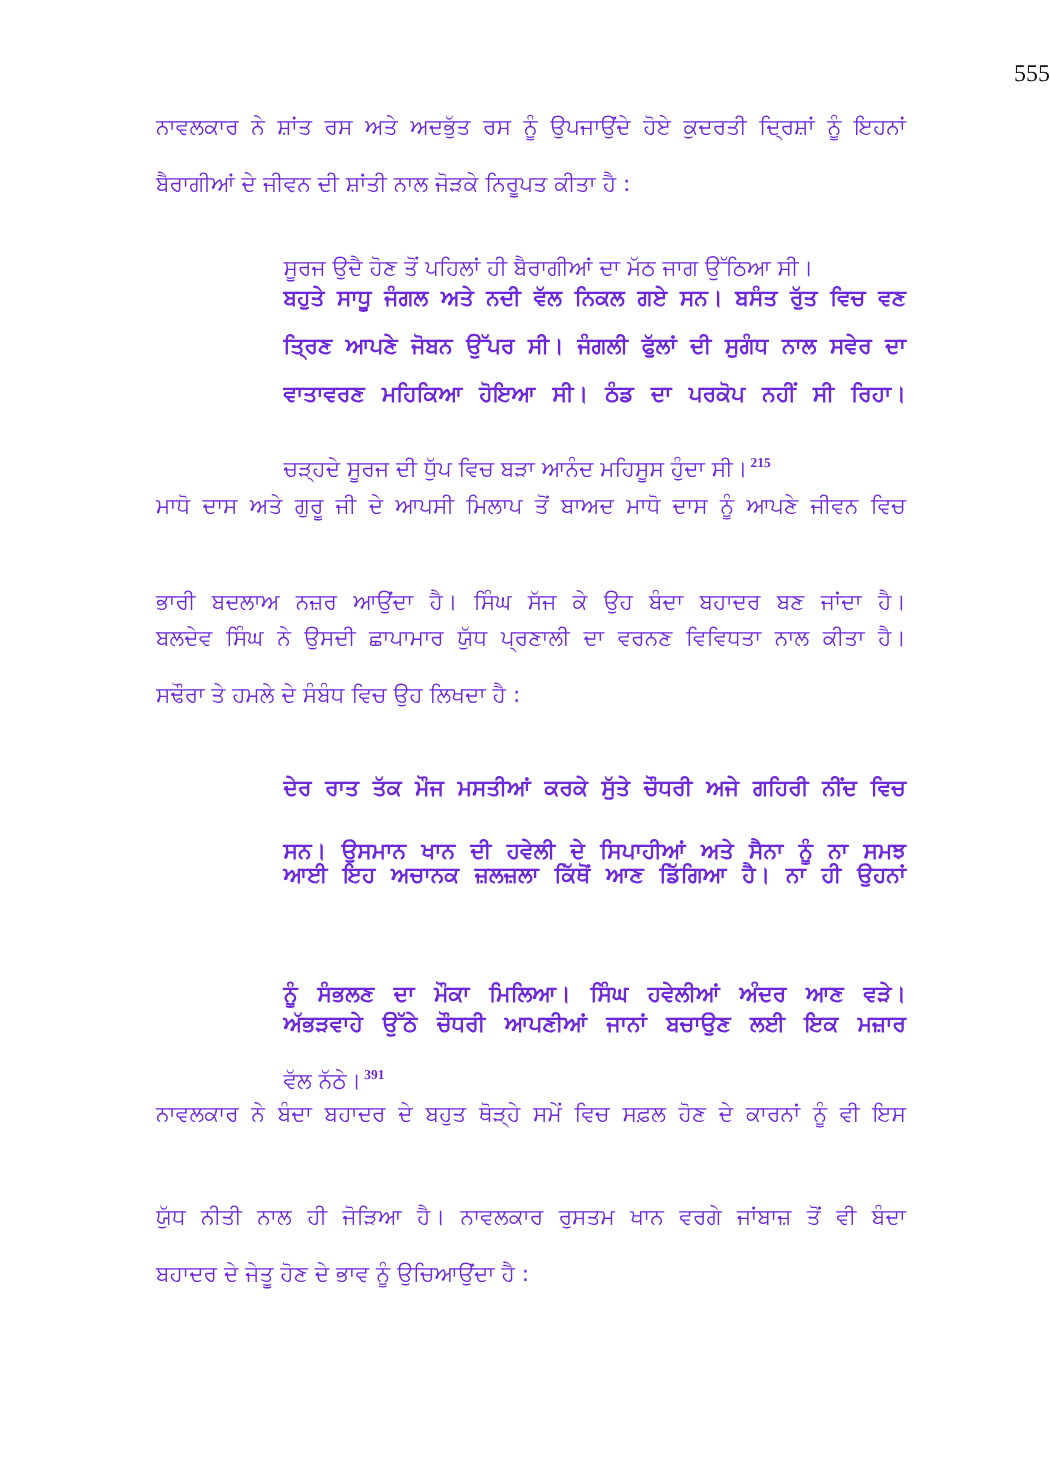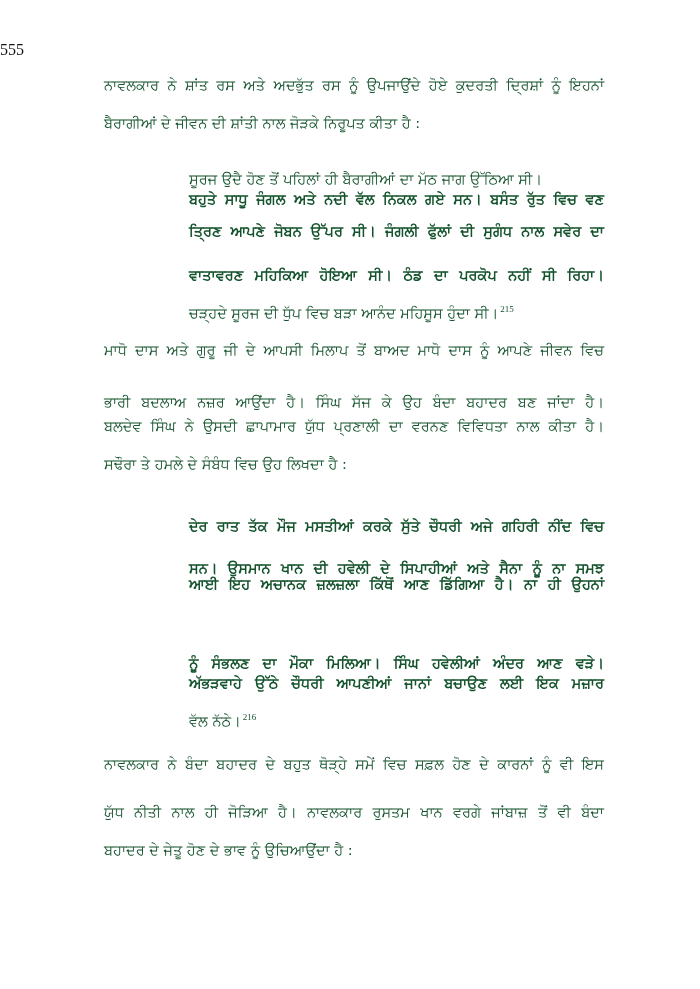--- a/index.html
+++ b/index.html
@@ -13,86 +13,87 @@
       position: relative;
       overflow: hidden;
       color: #1a1a1a;
       font-family: "DejaVu Sans", "Liberation Sans", sans-serif;
     }
     .page-number {
       position: absolute;
       top: 40px;
       left: 0;
       width: 700px;
-      text-align: left;
+      text-align: right;
       font-family: "Liberation Serif", "DejaVu Serif", serif;
       font-size: 16px;
       line-height: 20px;
       color: #111;
     }
     .line {
       position: absolute;
       white-space: nowrap;
       font-size: 14.5px;
       line-height: 22px;
       height: 22px;
       overflow: visible;
-      color: #14532d;
+      color: #6d28d9;
     }
     .para-line { left: 104px; width: 500px; }
     .para-line.justify { text-align: justify; text-align-last: justify; }
     .quote-line { left: 189px; width: 415px; }
     .quote-line.justify { text-align: justify; text-align-last: justify; font-weight: bold; }
     sup.fn {
       font-family: "Liberation Serif", "DejaVu Serif", serif;
       font-size: 9px;
       vertical-align: super;
       line-height: 0;
       margin-left: 2px;
+      font-weight: bold;
     }
   </style>
 </head>
 <body>
 
 <div>
 
   <div class="page-number">555</div>
 
   <div>
     <div class="line para-line justify" style="top:74px">ਨਾਵਲਕਾਰ ਨੇ ਸ਼ਾਂਤ ਰਸ ਅਤੇ ਅਦਭੁੱਤ ਰਸ ਨੂੰ ਉਪਜਾਉਂਦੇ ਹੋਏ ਕੁਦਰਤੀ ਦ੍ਰਿਸ਼ਾਂ ਨੂੰ ਇਹਨਾਂ</div>
     <div class="line para-line" style="top:112px">ਬੈਰਾਗੀਆਂ ਦੇ ਜੀਵਨ ਦੀ ਸ਼ਾਂਤੀ ਨਾਲ ਜੋੜਕੇ ਨਿਰੂਪਤ ਕੀਤਾ ਹੈ :</div>
   </div>
 
   <div>
     <div class="line quote-line" style="top:168px">ਸੂਰਜ ਉਦੈ ਹੋਣ ਤੋਂ ਪਹਿਲਾਂ ਹੀ ਬੈਰਾਗੀਆਂ ਦਾ ਮੱਠ ਜਾਗ ਉੱਠਿਆ ਸੀ।</div>
     <div class="line quote-line justify" style="top:188px">ਬਹੁਤੇ ਸਾਧੂ ਜੰਗਲ ਅਤੇ ਨਦੀ ਵੱਲ ਨਿਕਲ ਗਏ ਸਨ। ਬਸੰਤ ਰੁੱਤ ਵਿਚ ਵਣ</div>
     <div class="line quote-line justify" style="top:220px">ਤ੍ਰਿਣ ਆਪਣੇ ਜੋਬਨ ਉੱਪਰ ਸੀ। ਜੰਗਲੀ ਫੁੱਲਾਂ ਦੀ ਸੁਗੰਧ ਨਾਲ ਸਵੇਰ ਦਾ</div>
-    <div class="line quote-line justify" style="top:264px">ਵਾਤਾਵਰਣ ਮਹਿਕਿਆ ਹੋਇਆ ਸੀ। ਠੰਡ ਦਾ ਪਰਕੋਪ ਨਹੀਂ ਸੀ ਰਿਹਾ।</div>
+    <div class="line quote-line justify" style="top:252px">ਵਾਤਾਵਰਣ ਮਹਿਕਿਆ ਹੋਇਆ ਸੀ। ਠੰਡ ਦਾ ਪਰਕੋਪ ਨਹੀਂ ਸੀ ਰਿਹਾ।</div>
     <div class="line quote-line" style="top:302px">
       <span>ਚੜ੍ਹਦੇ ਸੂਰਜ ਦੀ ਧੁੱਪ ਵਿਚ ਬੜਾ ਆਨੰਦ ਮਹਿਸੂਸ ਹੁੰਦਾ ਸੀ।</span><sup class="fn">215</sup>
     </div>
   </div>
 
   <div>
-    <div class="line para-line justify" style="top:339px">ਮਾਧੋ ਦਾਸ ਅਤੇ ਗੁਰੂ ਜੀ ਦੇ ਆਪਸੀ ਮਿਲਾਪ ਤੋਂ ਬਾਅਦ ਮਾਧੋ ਦਾਸ ਨੂੰ ਆਪਣੇ ਜੀਵਨ ਵਿਚ</div>
+    <div class="line para-line justify" style="top:327px">ਮਾਧੋ ਦਾਸ ਅਤੇ ਗੁਰੂ ਜੀ ਦੇ ਆਪਸੀ ਮਿਲਾਪ ਤੋਂ ਬਾਅਦ ਮਾਧੋ ਦਾਸ ਨੂੰ ਆਪਣੇ ਜੀਵਨ ਵਿਚ</div>
     <div class="line para-line justify" style="top:391px">ਭਾਰੀ ਬਦਲਾਅ ਨਜ਼ਰ ਆਉਂਦਾ ਹੈ। ਸਿੰਘ ਸੱਜ ਕੇ ਉਹ ਬੰਦਾ ਬਹਾਦਰ ਬਣ ਜਾਂਦਾ ਹੈ।</div>
     <div class="line para-line justify" style="top:415px">ਬਲਦੇਵ ਸਿੰਘ ਨੇ ਉਸਦੀ ਛਾਪਾਮਾਰ ਯੁੱਧ ਪ੍ਰਣਾਲੀ ਦਾ ਵਰਨਣ ਵਿਵਿਧਤਾ ਨਾਲ ਕੀਤਾ ਹੈ।</div>
     <div class="line para-line" style="top:453px">ਸਢੌਰਾ ਤੇ ਹਮਲੇ ਦੇ ਸੰਬੰਧ ਵਿਚ ਉਹ ਲਿਖਦਾ ਹੈ :</div>
   </div>
 
   <div>
     <div class="line quote-line justify" style="top:515px">ਦੇਰ ਰਾਤ ਤੱਕ ਮੌਜ ਮਸਤੀਆਂ ਕਰਕੇ ਸੁੱਤੇ ਚੌਧਰੀ ਅਜੇ ਗਹਿਰੀ ਨੀਂਦ ਵਿਚ</div>
     <div class="line quote-line justify" style="top:557px">ਸਨ। ਉਸਮਾਨ ਖਾਨ ਦੀ ਹਵੇਲੀ ਦੇ ਸਿਪਾਹੀਆਂ ਅਤੇ ਸੈਨਾ ਨੂੰ ਨਾ ਸਮਝ</div>
     <div class="line quote-line justify" style="top:573px">ਆਈ ਇਹ ਅਚਾਨਕ ਜ਼ਲਜ਼ਲਾ ਕਿੱਥੋਂ ਆਣ ਡਿੱਗਿਆ ਹੈ। ਨਾ ਹੀ ਉਹਨਾਂ</div>
     <div class="line quote-line justify" style="top:652px">ਨੂੰ ਸੰਭਲਣ ਦਾ ਮੌਕਾ ਮਿਲਿਆ। ਸਿੰਘ ਹਵੇਲੀਆਂ ਅੰਦਰ ਆਣ ਵੜੇ।</div>
     <div class="line quote-line justify" style="top:672px">ਅੱਭੜਵਾਹੇ ਉੱਠੇ ਚੌਧਰੀ ਆਪਣੀਆਂ ਜਾਨਾਂ ਬਚਾਉਣ ਲਈ ਇਕ ਮਜ਼ਾਰ</div>
     <div class="line quote-line" style="top:710px">
-      <span>ਵੱਲ ਨੱਠੇ।</span><sup class="fn">216</sup>
+      <span>ਵੱਲ ਨੱਠੇ।</span><sup class="fn">391</sup>
     </div>
   </div>
 
   <div>
-    <div class="line para-line justify" style="top:753px">ਨਾਵਲਕਾਰ ਨੇ ਬੰਦਾ ਬਹਾਦਰ ਦੇ ਬਹੁਤ ਥੋੜ੍ਹੇ ਸਮੇਂ ਵਿਚ ਸਫ਼ਲ ਹੋਣ ਦੇ ਕਾਰਨਾਂ ਨੂੰ ਵੀ ਇਸ</div>
+    <div class="line para-line justify" style="top:732px">ਨਾਵਲਕਾਰ ਨੇ ਬੰਦਾ ਬਹਾਦਰ ਦੇ ਬਹੁਤ ਥੋੜ੍ਹੇ ਸਮੇਂ ਵਿਚ ਸਫ਼ਲ ਹੋਣ ਦੇ ਕਾਰਨਾਂ ਨੂੰ ਵੀ ਇਸ</div>
     <div class="line para-line justify" style="top:801px">ਯੁੱਧ ਨੀਤੀ ਨਾਲ ਹੀ ਜੋੜਿਆ ਹੈ। ਨਾਵਲਕਾਰ ਰੁਸਤਮ ਖਾਨ ਵਰਗੇ ਜਾਂਬਾਜ਼ ਤੋਂ ਵੀ ਬੰਦਾ</div>
     <div class="line para-line" style="top:839px">ਬਹਾਦਰ ਦੇ ਜੇਤੂ ਹੋਣ ਦੇ ਭਾਵ ਨੂੰ ਉਚਿਆਉਂਦਾ ਹੈ :</div>
   </div>
 
 </div>
 
 </body></html>

